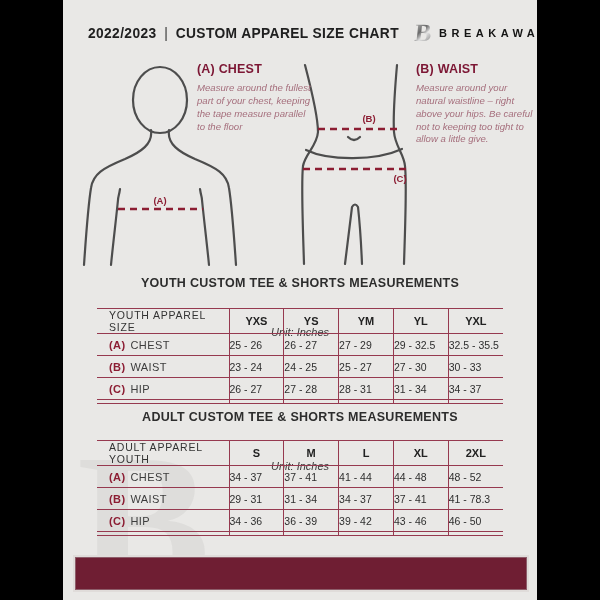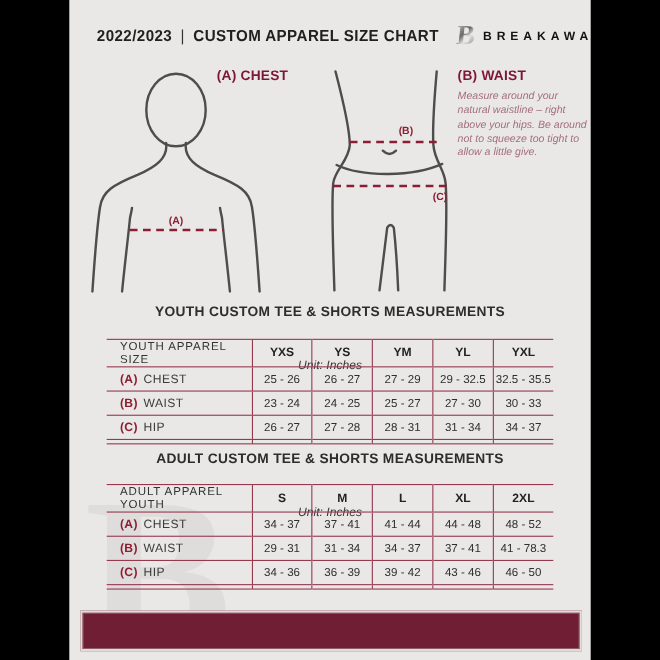--- a/index.html
+++ b/index.html
@@ -51,21 +51,21 @@
   .size-table td{padding:0;vertical-align:middle;}
   .size-table td+td{border-left:1.5px solid #96394f;}
   .size-table tr.hdr{height:22px;}
   .size-table tr.datarow{height:22px;}
   .size-table tr.thin{height:4px;}
   td.first{padding-left:12px;}
   tr.hdr td.first{font-size:10.5px;letter-spacing:.8px;color:#333;}
   tr.hdr td.size{font-size:11px;font-weight:bold;color:#222;text-align:center;}
   tr.datarow td.first{font-size:11px;color:#3c3c3c;letter-spacing:.4px;}
   tr.datarow .key{color:#8c1d33;font-weight:bold;margin-right:5px;}
-  tr.datarow td.val{font-size:10.5px;color:#2e2e2e;text-align:center;}
+  tr.datarow td.val{font-size:10.5px;color:#2e2e2e;}
   col.c0{width:132px;}
   col.cN{width:54.8px;}
   .footer-bar{position:absolute;left:10px;top:555px;width:452px;height:33px;
               background:#6f1e33;border:2px solid #e0dcda;box-shadow:0 0 0 1px #8d5d6a inset;}
 </style>
 </head>
 <body>
 
 <div class="frame">
   <div class="content">
@@ -101,24 +101,25 @@
       <path class="outline" d="M 25 92 C 48 103 95 103 121 91"></path>
       <path class="outline" d="M 64 206 C 67 182 70 158 71 149 Q 74 144 77 149 C 78 158 80 182 81 206"></path>
       <line class="dashline" x1="37" y1="71" x2="121" y2="71"></line>
       <text class="marker" x="88" y="64" text-anchor="middle">(B)</text>
       <line class="dashline" x1="22" y1="111" x2="126" y2="111"></line>
       <text class="marker" x="119" y="124" text-anchor="middle">(C)</text>
     </svg>
 
     <div class="sec sec-a">
       <h4>(A) CHEST</h4>
+      <p>Measure around the fullest part of your chest, keeping the tape measure parallel to the floor</p>
     </div>
     <div class="sec sec-b">
       <h4>(B) WAIST</h4>
-      <p>Measure around your natural waistline – right above your hips. Be around not to squeeze too tight to allow a little give.</p>
+      <p>Measure around your natural waistline – right above your hips. Be careful not to keeping too tight to allow a little give.</p>
     </div>
 
     <div class="tbl-title" style="top:276px">YOUTH CUSTOM TEE &amp; SHORTS MEASUREMENTS</div>
     <div class="tbl-unit" style="top:290px">Unit: Inches</div>
     <table class="size-table" style="top:308px">
       <colgroup>
           <col class="c0">
           <col class="cN">
           <col class="cN">
           <col class="cN">

